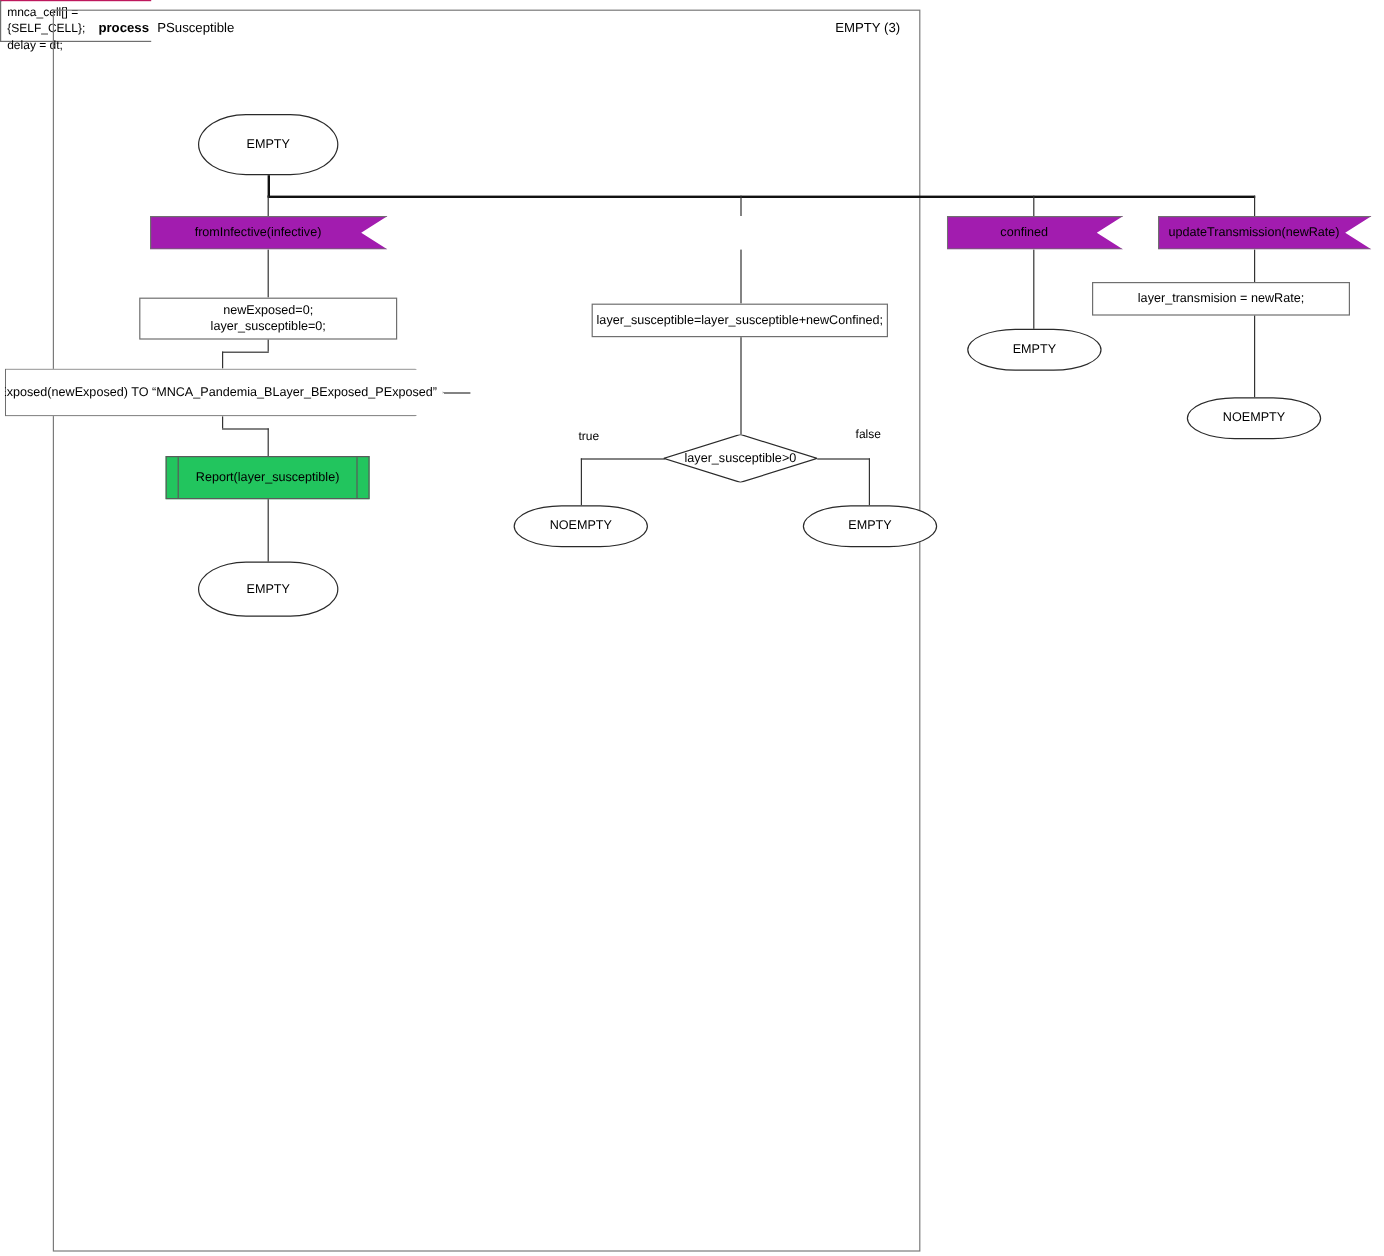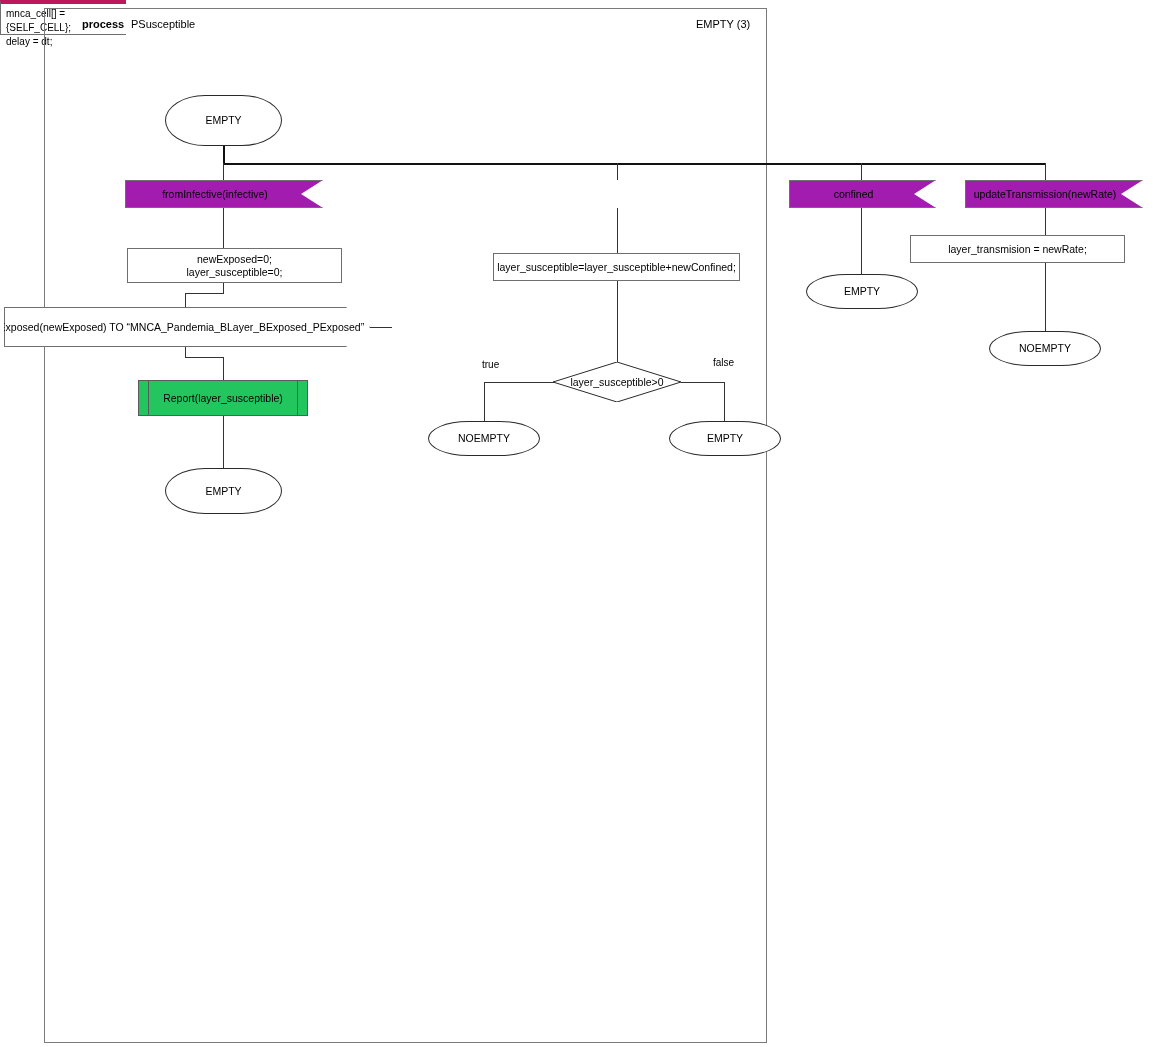--- a/index.html
+++ b/index.html
@@ -97,21 +97,21 @@
     position: absolute;
     top: 0;
     bottom: 0;
     width: 0;
     border-left: 1px solid #5a5a5a;
   }
   .proc-call::before { left: 9px; }
   .proc-call::after  { right: 9px; }
   
   .comment {
-    border-top: 4px solid #be185d;
+    border-top: 1px solid #be185d;
     border-bottom: 1px solid #6f6f6f;
     border-left: 1px solid #6f6f6f;
     background: #ffffff;
     display: block;
     font-size: 10px;
     line-height: 14px;
     text-align: left;
     padding: 3px 4px 3px 5px;
     box-sizing: border-box;
     white-space: pre-line;
@@ -157,21 +157,21 @@
   <div class="ln-h thick" style="left:223px; top:163px; width:823px;"></div>
 
   <div class="ln-v" style="left:223px; top:163px; height:17px;"></div>
 
   <div class="shape input-sig" style="left:125px; top:180px; width:198px; height:28px;">
     <span class="txt">fromInfective(infective)</span>
   </div>
 
   <div class="ln-v" style="left:223px; top:208px; height:40px;"></div>
 
-  <div class="shape task" style="left:127px; top:248px; width:215px; height:35px;">
+  <div class="shape task" style="left:116px; top:248px; width:215px; height:35px;">
     <span class="txt" style="white-space:pre-line;">newExposed=0;
 layer_susceptible=0;</span>
   </div>
 
   <div class="ln-v" style="left:223px; top:283px; height:10px;"></div>
   <div class="ln-h" style="left:185px; top:293px; width:39px;"></div>
   <div class="ln-v" style="left:185px; top:293px; height:14px;"></div>
 
   <div class="shape output-sig" style="left:4px; top:307px; width:366px; height:40px;">
     <span class="txt">toExposed(newExposed) TO “MNCA_Pandemia_BLayer_BExposed_PExposed”</span>

